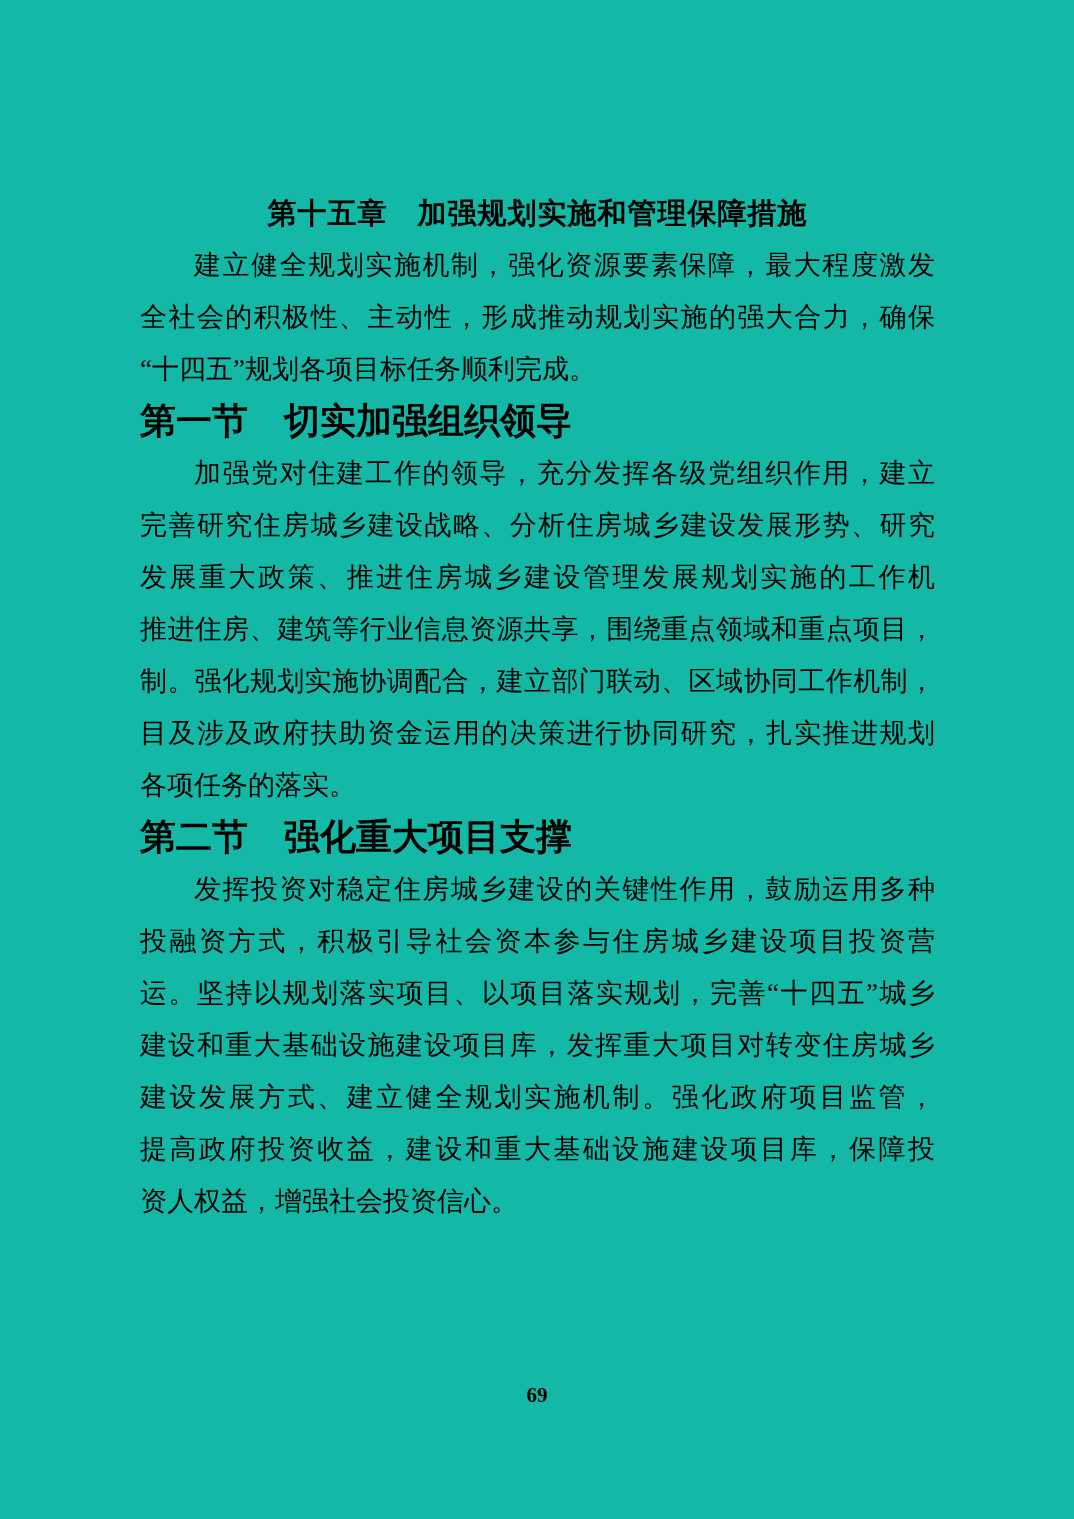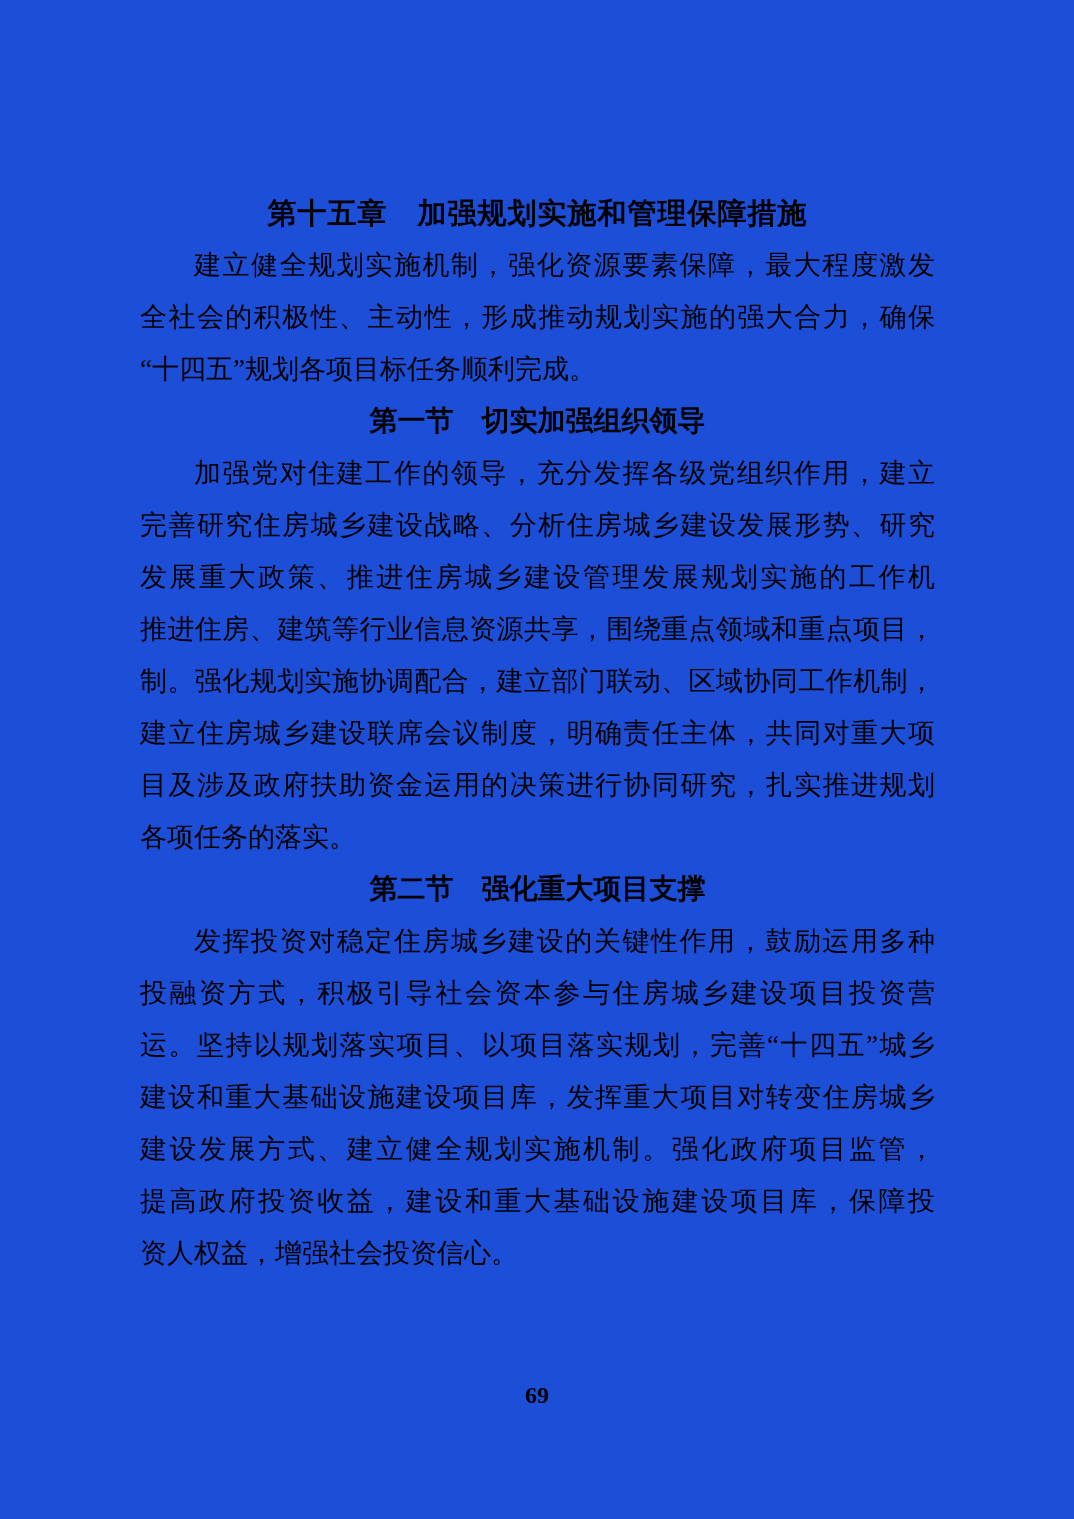--- a/index.html
+++ b/index.html
@@ -7,21 +7,21 @@
     padding: 0;
     background: #ffffff;
     width: 1074px;
     height: 1519px;
     overflow: hidden;
   }
   .page {
     position: relative;
     width: 1074px;
     height: 1519px;
-    background: #1d4ed8;
+    background: #14b8a6;
     color: #000000;
     font-family: "Liberation Serif", serif;
   }
   .content {
     position: absolute;
     left: 140px;
     top: 187px;
     width: 795px;
   }
   .chapter-title {
@@ -31,23 +31,23 @@
     font-size: 29px;
     line-height: 52px;
     text-align: center;
     letter-spacing: 1px;
     white-space: nowrap;
   }
   .section-heading {
     margin: 0;
     font-family: "Liberation Serif", serif;
     font-weight: 600;
-    font-size: 28px;
+    font-size: 36px;
     line-height: 52px;
-    text-align: center;
+    text-align: left;
     white-space: nowrap;
   }
   .para {
     font-size: 27px;
     font-weight: 400;
   }
   .para .line {
     height: 52px;
     line-height: 52px;
     text-align: justify;
@@ -60,21 +60,21 @@
   .para .line.last  { text-align-last: left; }
   .footer {
     position: absolute;
     left: 0;
     top: 1383px;
     width: 1074px;
     text-align: center;
   }
   .page-number {
     font-family: "Liberation Serif", serif;
-    font-size: 24px;
+    font-size: 21px;
     font-weight: bold;
     line-height: 24px;
   }
 </style>
 </head>
 <body>
 
 <div class="page">
   <main class="content">
     <h1 class="chapter-title">第十五章　加强规划实施和管理保障措施</h1>
@@ -86,21 +86,20 @@
       </div>
 
     <h2 class="section-heading">第一节　切实加强组织领导</h2>
 
     <div class="para">
         <div class="line first">加强党对住建工作的领导，充分发挥各级党组织作用，建立</div>
         <div class="line">完善研究住房城乡建设战略、分析住房城乡建设发展形势、研究</div>
         <div class="line">发展重大政策、推进住房城乡建设管理发展规划实施的工作机</div>
         <div class="line">推进住房、建筑等行业信息资源共享，围绕重点领域和重点项目，</div>
         <div class="line">制。强化规划实施协调配合，建立部门联动、区域协同工作机制，</div>
-        <div class="line">建立住房城乡建设联席会议制度，明确责任主体，共同对重大项</div>
         <div class="line">目及涉及政府扶助资金运用的决策进行协同研究，扎实推进规划</div>
         <div class="line last">各项任务的落实。</div>
       </div>
 
     <h2 class="section-heading">第二节　强化重大项目支撑</h2>
 
     <div class="para">
         <div class="line first">发挥投资对稳定住房城乡建设的关键性作用，鼓励运用多种</div>
         <div class="line">投融资方式，积极引导社会资本参与住房城乡建设项目投资营</div>
         <div class="line">运。坚持以规划落实项目、以项目落实规划，完善“十四五”城乡</div>

